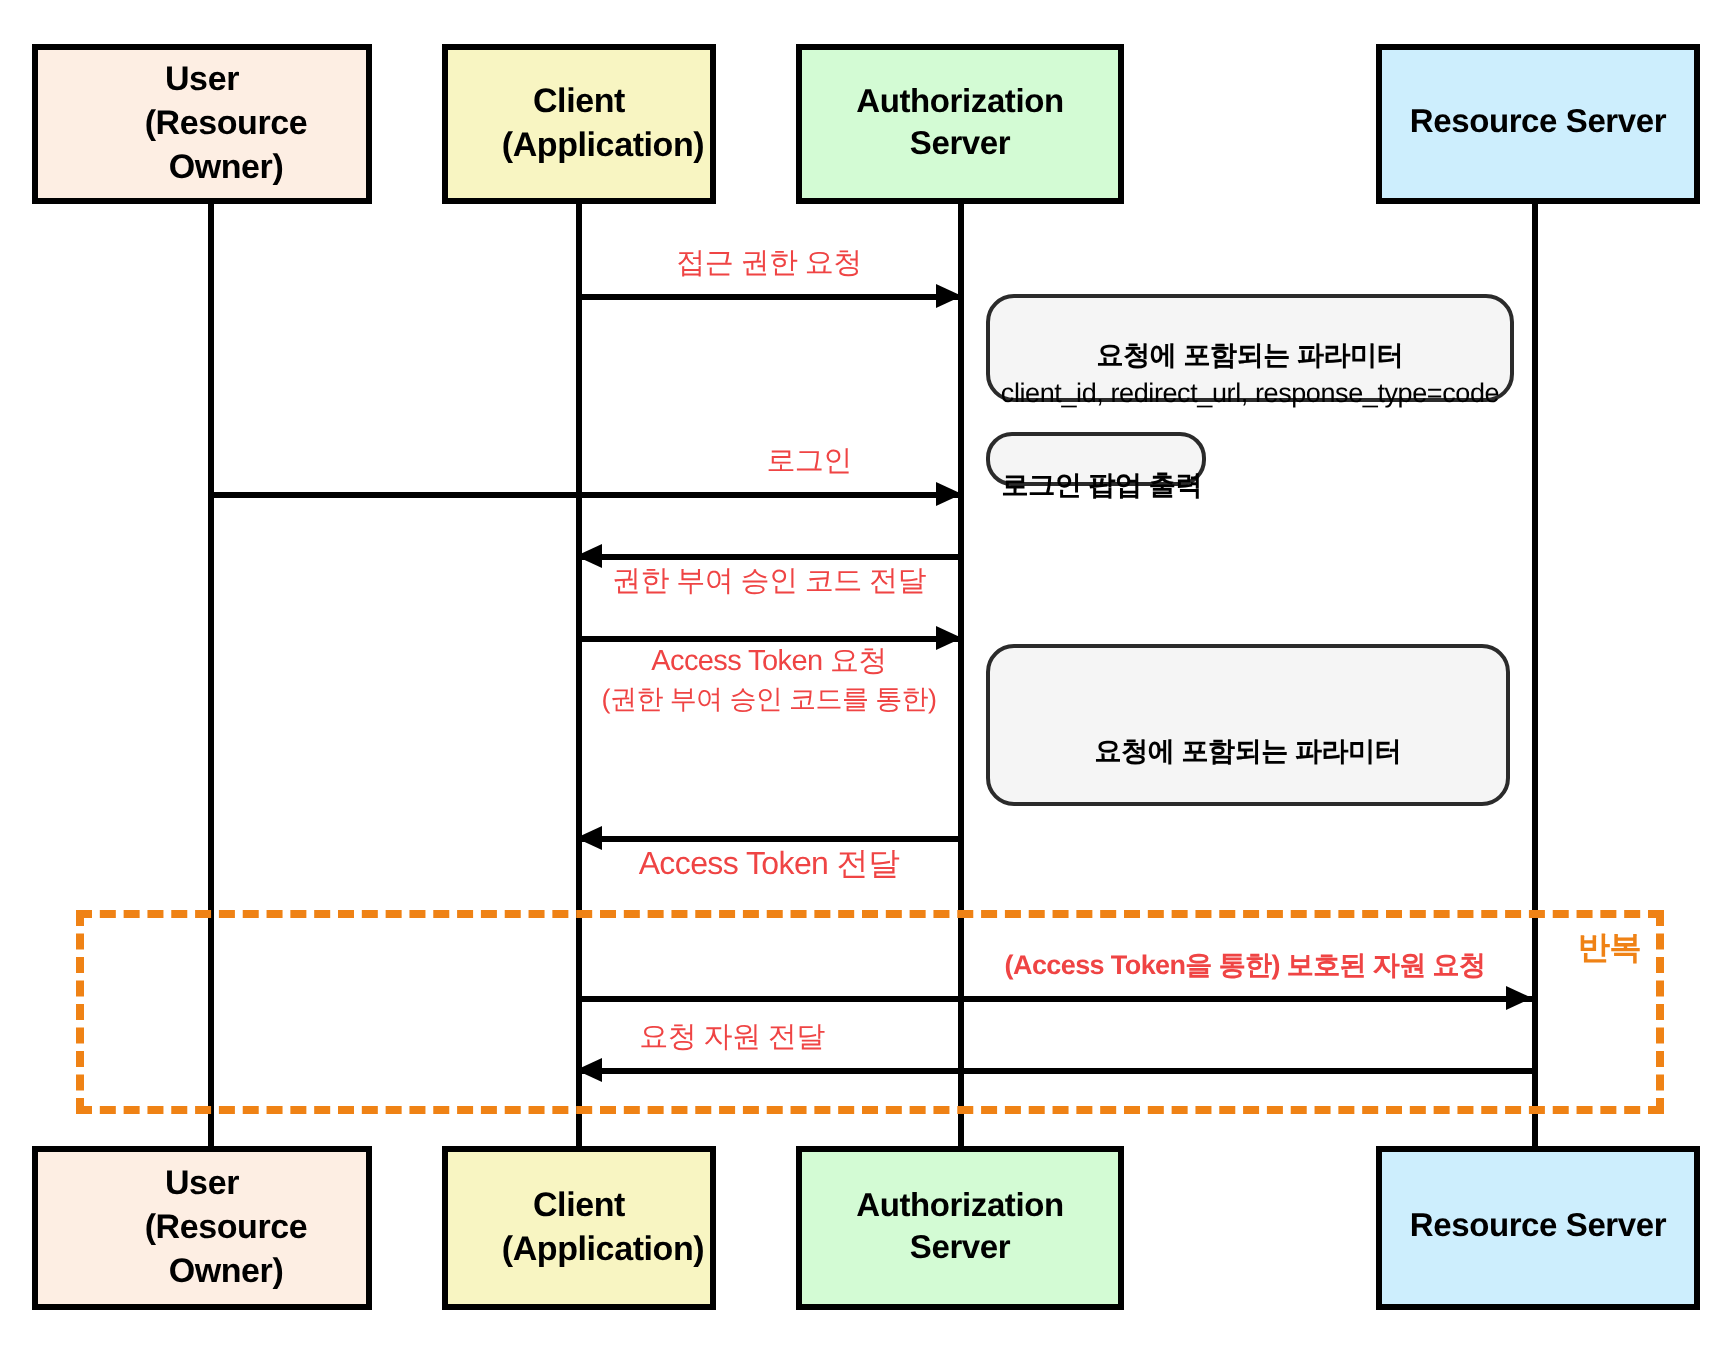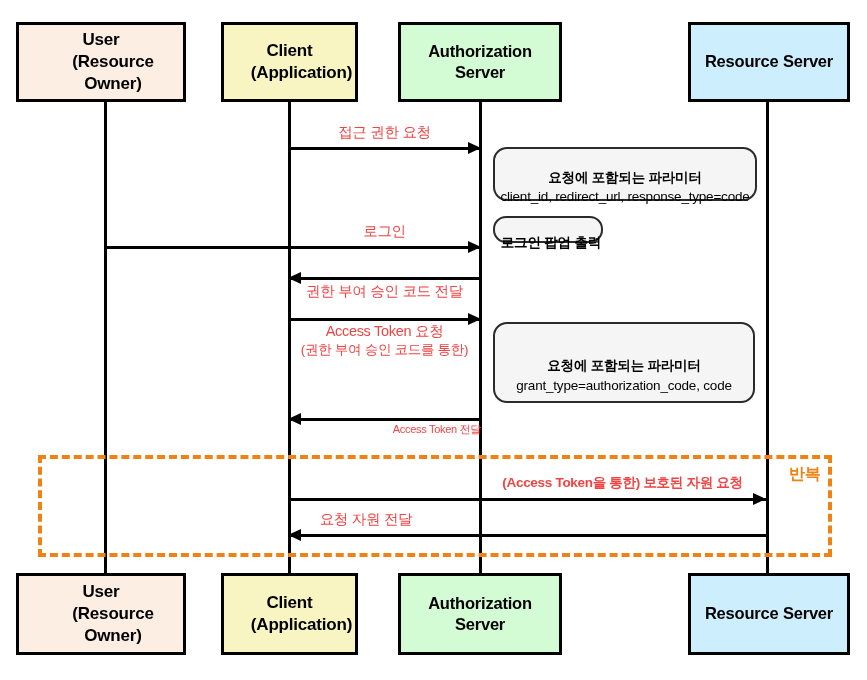--- a/index.html
+++ b/index.html
@@ -147,40 +147,40 @@
 
   <div class="msg right" style="left:288px; top:147px; width:193px;">
     <div class="shaft" style="width:193px;"></div>
     <div class="head"></div>
     <div class="label above" style="font-size:14.5px;">접근 권한 요청</div>
   </div>
 
   <div class="msg right" style="left:104px; top:246px; width:377px;">
     <div class="shaft" style="width:377px;"></div>
     <div class="head"></div>
-    <div class="label above" style="font-size:14.5px; left:184px; width:193px;">로그인</div>
+    <div class="label above" style="font-size:14.5px; left:184px; width:193px;padding-left:20px;">로그인</div>
   </div>
 
   <div class="msg left" style="left:288px; top:277px; width:193px;">
     <div class="shaft" style="width:193px;"></div>
     <div class="head"></div>
     <div class="label below" style="font-size:14.5px;">권한 부여 승인 코드 전달</div>
   </div>
 
   <div class="msg right" style="left:288px; top:318px; width:193px;">
     <div class="shaft" style="width:193px;"></div>
     <div class="head"></div>
     <div class="label below" style="font-size:14.5px; top:4px;">Access Token 요청</div>
     <div class="label below" style="font-size:13.5px; top:24px;">(권한 부여 승인 코드를 통한)</div>
   </div>
 
   <div class="msg left" style="left:288px; top:418px; width:193px;">
     <div class="shaft" style="width:193px;"></div>
     <div class="head"></div>
-    <div class="label below" style="font-size:11px;text-align:right;">Access Token 전달</div>
+    <div class="label below" style="font-size:16px;">Access Token 전달</div>
   </div>
 
   <div class="msg right" style="left:288px; top:498px; width:478px;">
     <div class="shaft" style="width:478px;"></div>
     <div class="head"></div>
     <div class="label above" style="font-size:13.5px; left:191px; width:287px;font-weight:bold;">(Access Token을 통한) 보호된 자원 요청</div>
   </div>
 
   <div class="msg left" style="left:288px; top:534px; width:478px;">
     <div class="shaft" style="width:478px;"></div>
@@ -192,21 +192,20 @@
     <span class="nline-bold">요청에 포함되는 파라미터</span>
     <span>client_id, redirect_url, response_type=code</span>
   </div>
 
   <div class="note" style="left:493px; top:216px; width:110px; height:27px; font-size:13.5px; border-radius:13px;align-items:flex-end;">
     <span class="nline-bold">로그인 팝업 출력</span>
   </div>
 
   <div class="note" style="left:493px; top:322px; width:262px; height:81px; font-size:13.5px;">
     <span class="nline-bold">요청에 포함되는 파라미터</span>
-    <span>grant_type=authorization_code, code</span>
   </div>
 
   <div class="loop-frame" style="left:38px; top:455px; width:794px; height:102px;"></div>
   <div class="loop-label" style="left:789px; top:464px; font-size:16px;">반복</div>
 
   <div class="participant" style="left:16px; top:573px; width:170px; height:82px; background:#FDEEE3; font-size:17px;">
     <span class="ln1">User</span>
     <span class="ln2">(Resource Owner)</span>
   </div>
 

